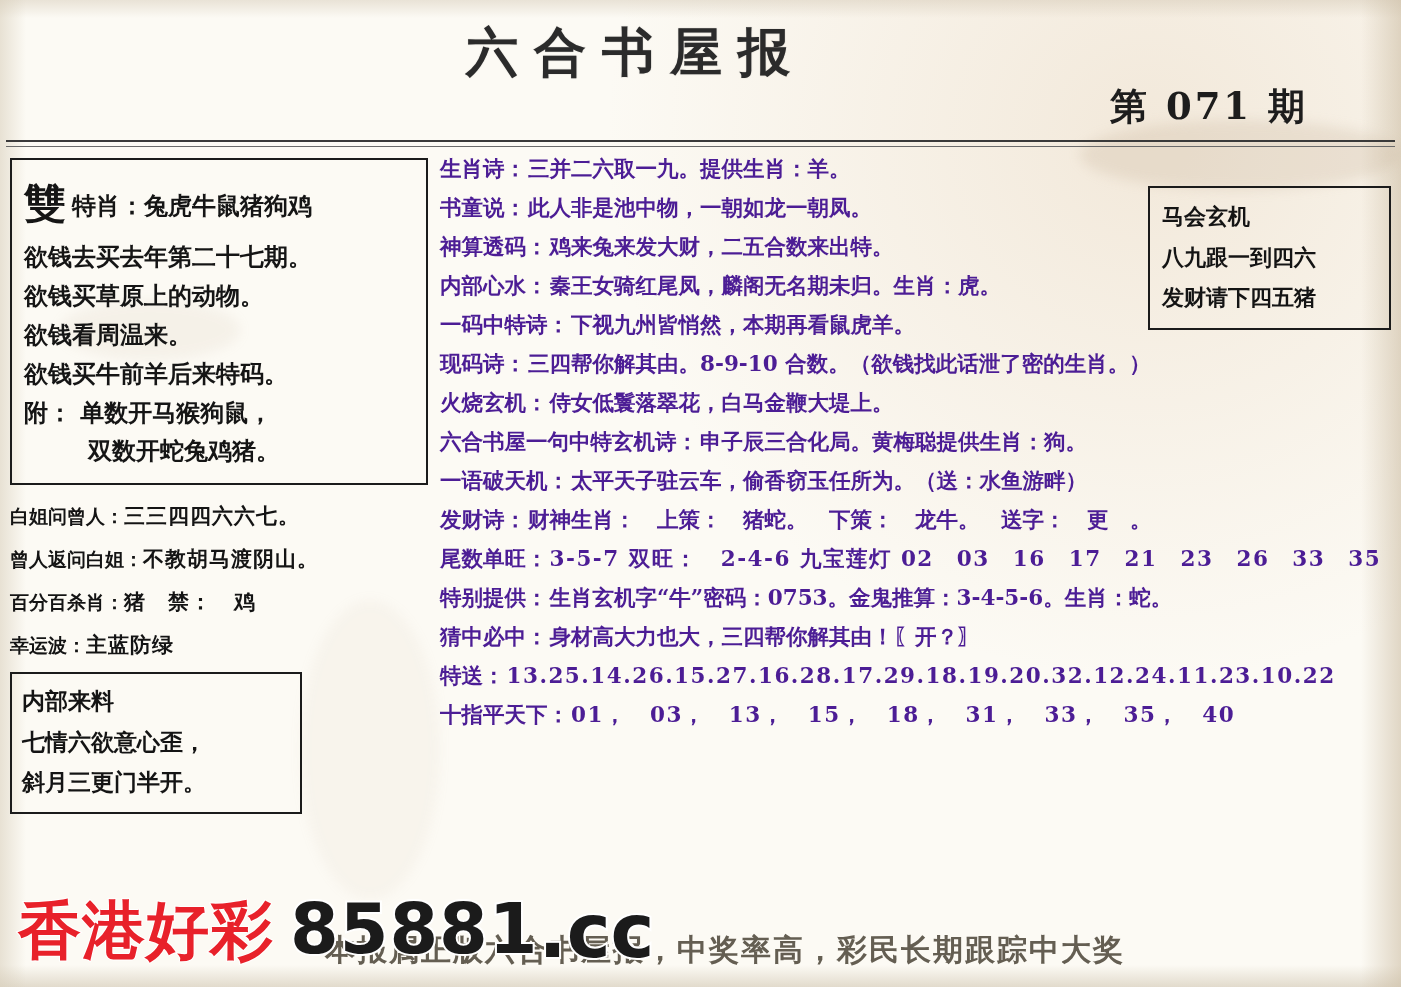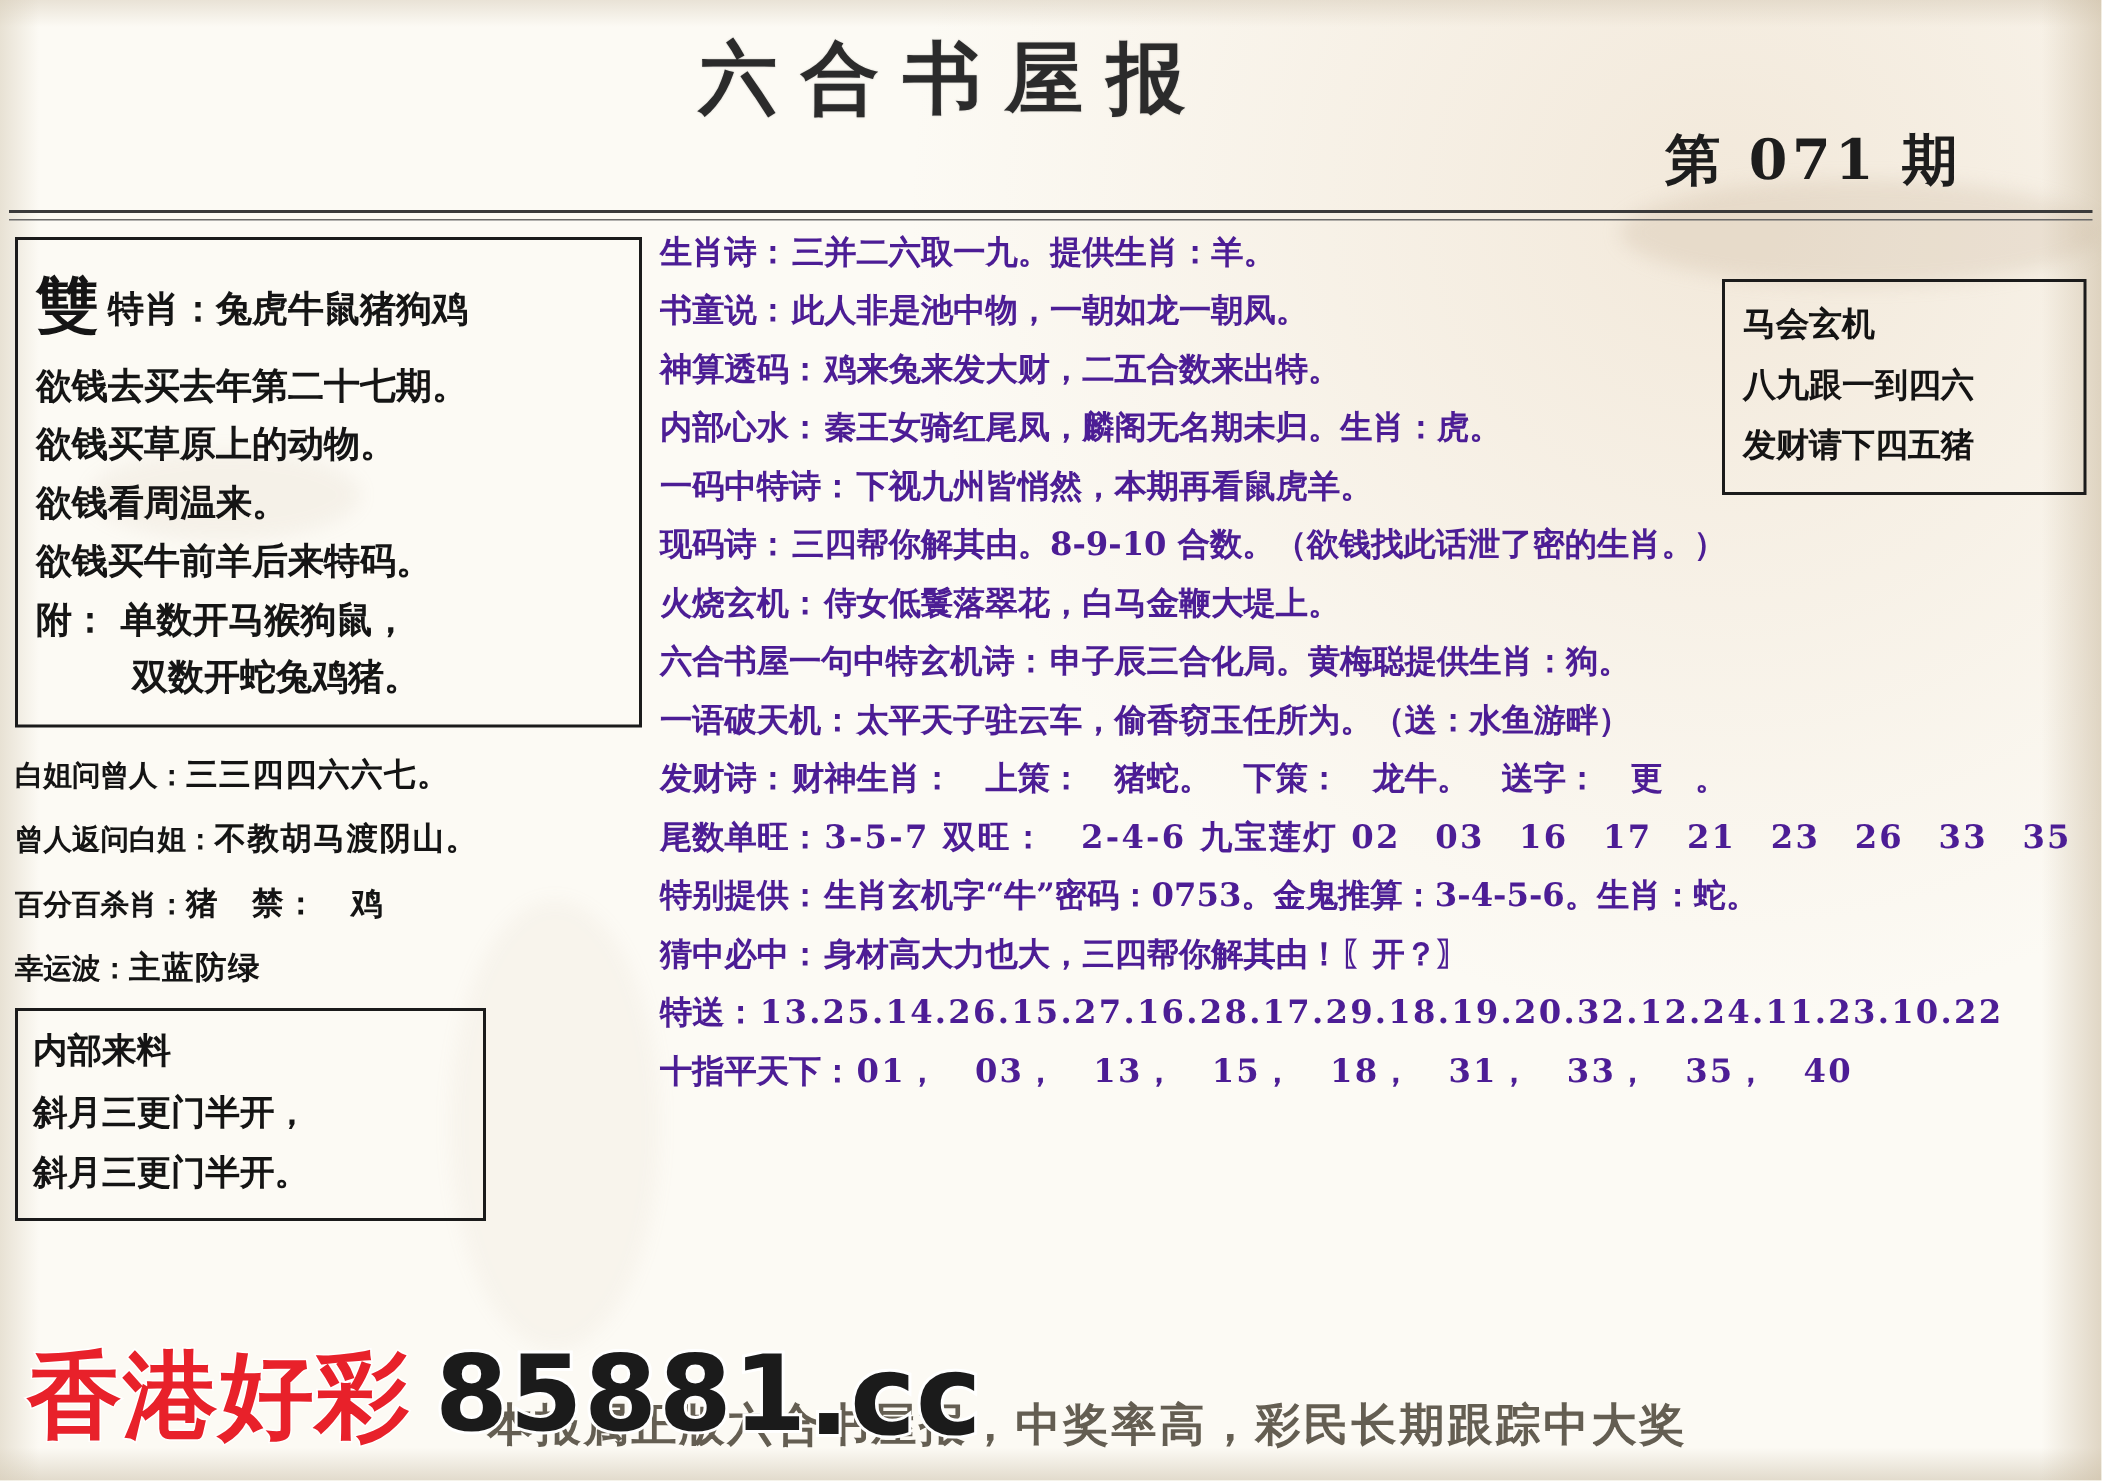--- a/index.html
+++ b/index.html
@@ -108,21 +108,21 @@
     font-size: 19px;
     font-weight: bold;
     line-height: 2.05;
     color: #141414;
   }
   .left-list .lbl { font-size: 19px; }
   .left-list .val { font-size: 21px; letter-spacing: 1px; }
 
   .inner-box {
     margin-top: 6px;
-    width: 314px;
+    width: 292px;
     padding: 7px 10px 10px 10px;
     font-family: "DejaVu Serif", "Liberation Serif", serif;
     font-weight: bold;
     font-size: 23px;
     line-height: 1.75;
     color: #141414;
   }
 
   
   .mid-col {
@@ -246,21 +246,21 @@
     <div>
       <span class="lbl">百分百杀肖：</span><span class="val">猪　禁：　鸡</span>
     </div>
     <div>
       <span class="lbl">幸运波：</span><span class="val">主蓝防绿</span>
     </div>
   </div>
 
   <div class="box inner-box">
     <div>内部来料</div>
-    <div>斜月三更门半开，</div>
+    <div>七情六欲意心歪，</div>
     <div>斜月三更门半开。</div>
   </div>
 
 </div>
 
 <div class="mid-col">
   <div class="mid-line"><span class="lbl">生肖诗：</span><span>三并二六取一九。提供生肖：羊。</span></div>
   <div class="mid-line"><span class="lbl">书童说：</span><span>此人非是池中物，一朝如龙一朝凤。</span></div>
   <div class="mid-line"><span class="lbl">神算透码：</span><span>鸡来兔来发大财，二五合数来出特。</span></div>
   <div class="mid-line"><span class="lbl">内部心水：</span><span>秦王女骑红尾凤，麟阁无名期未归。生肖：虎。</span></div>

